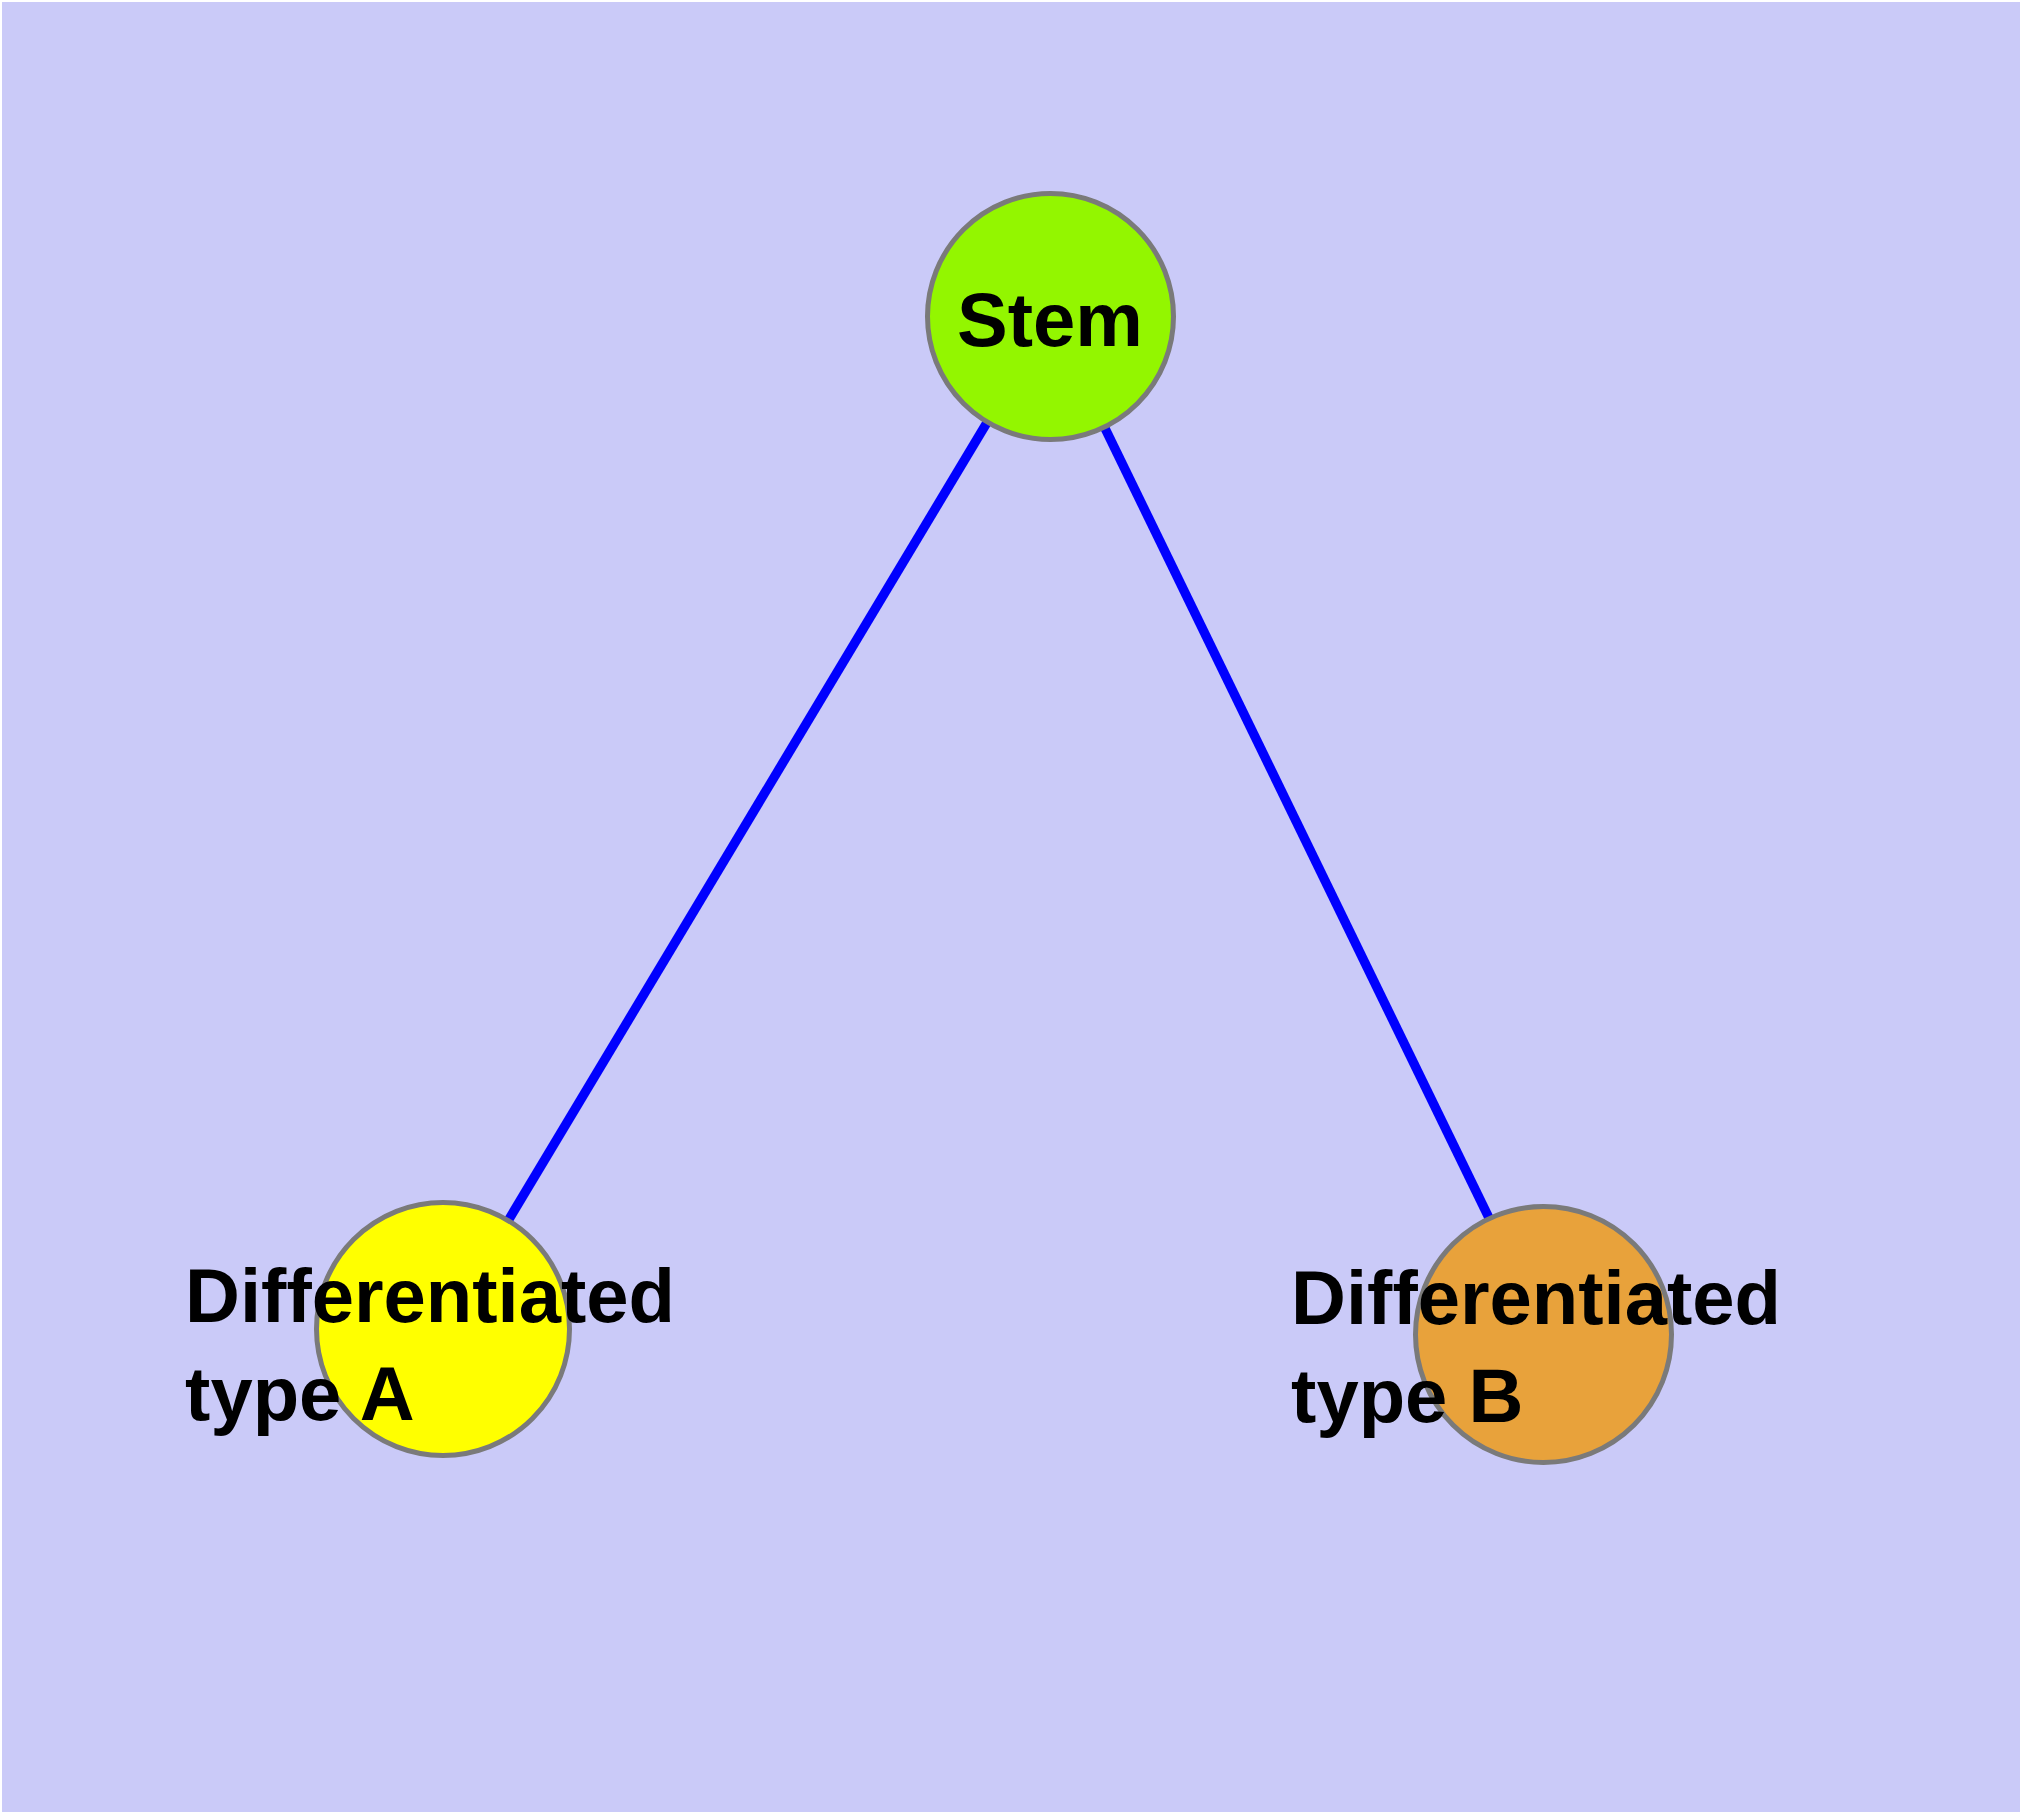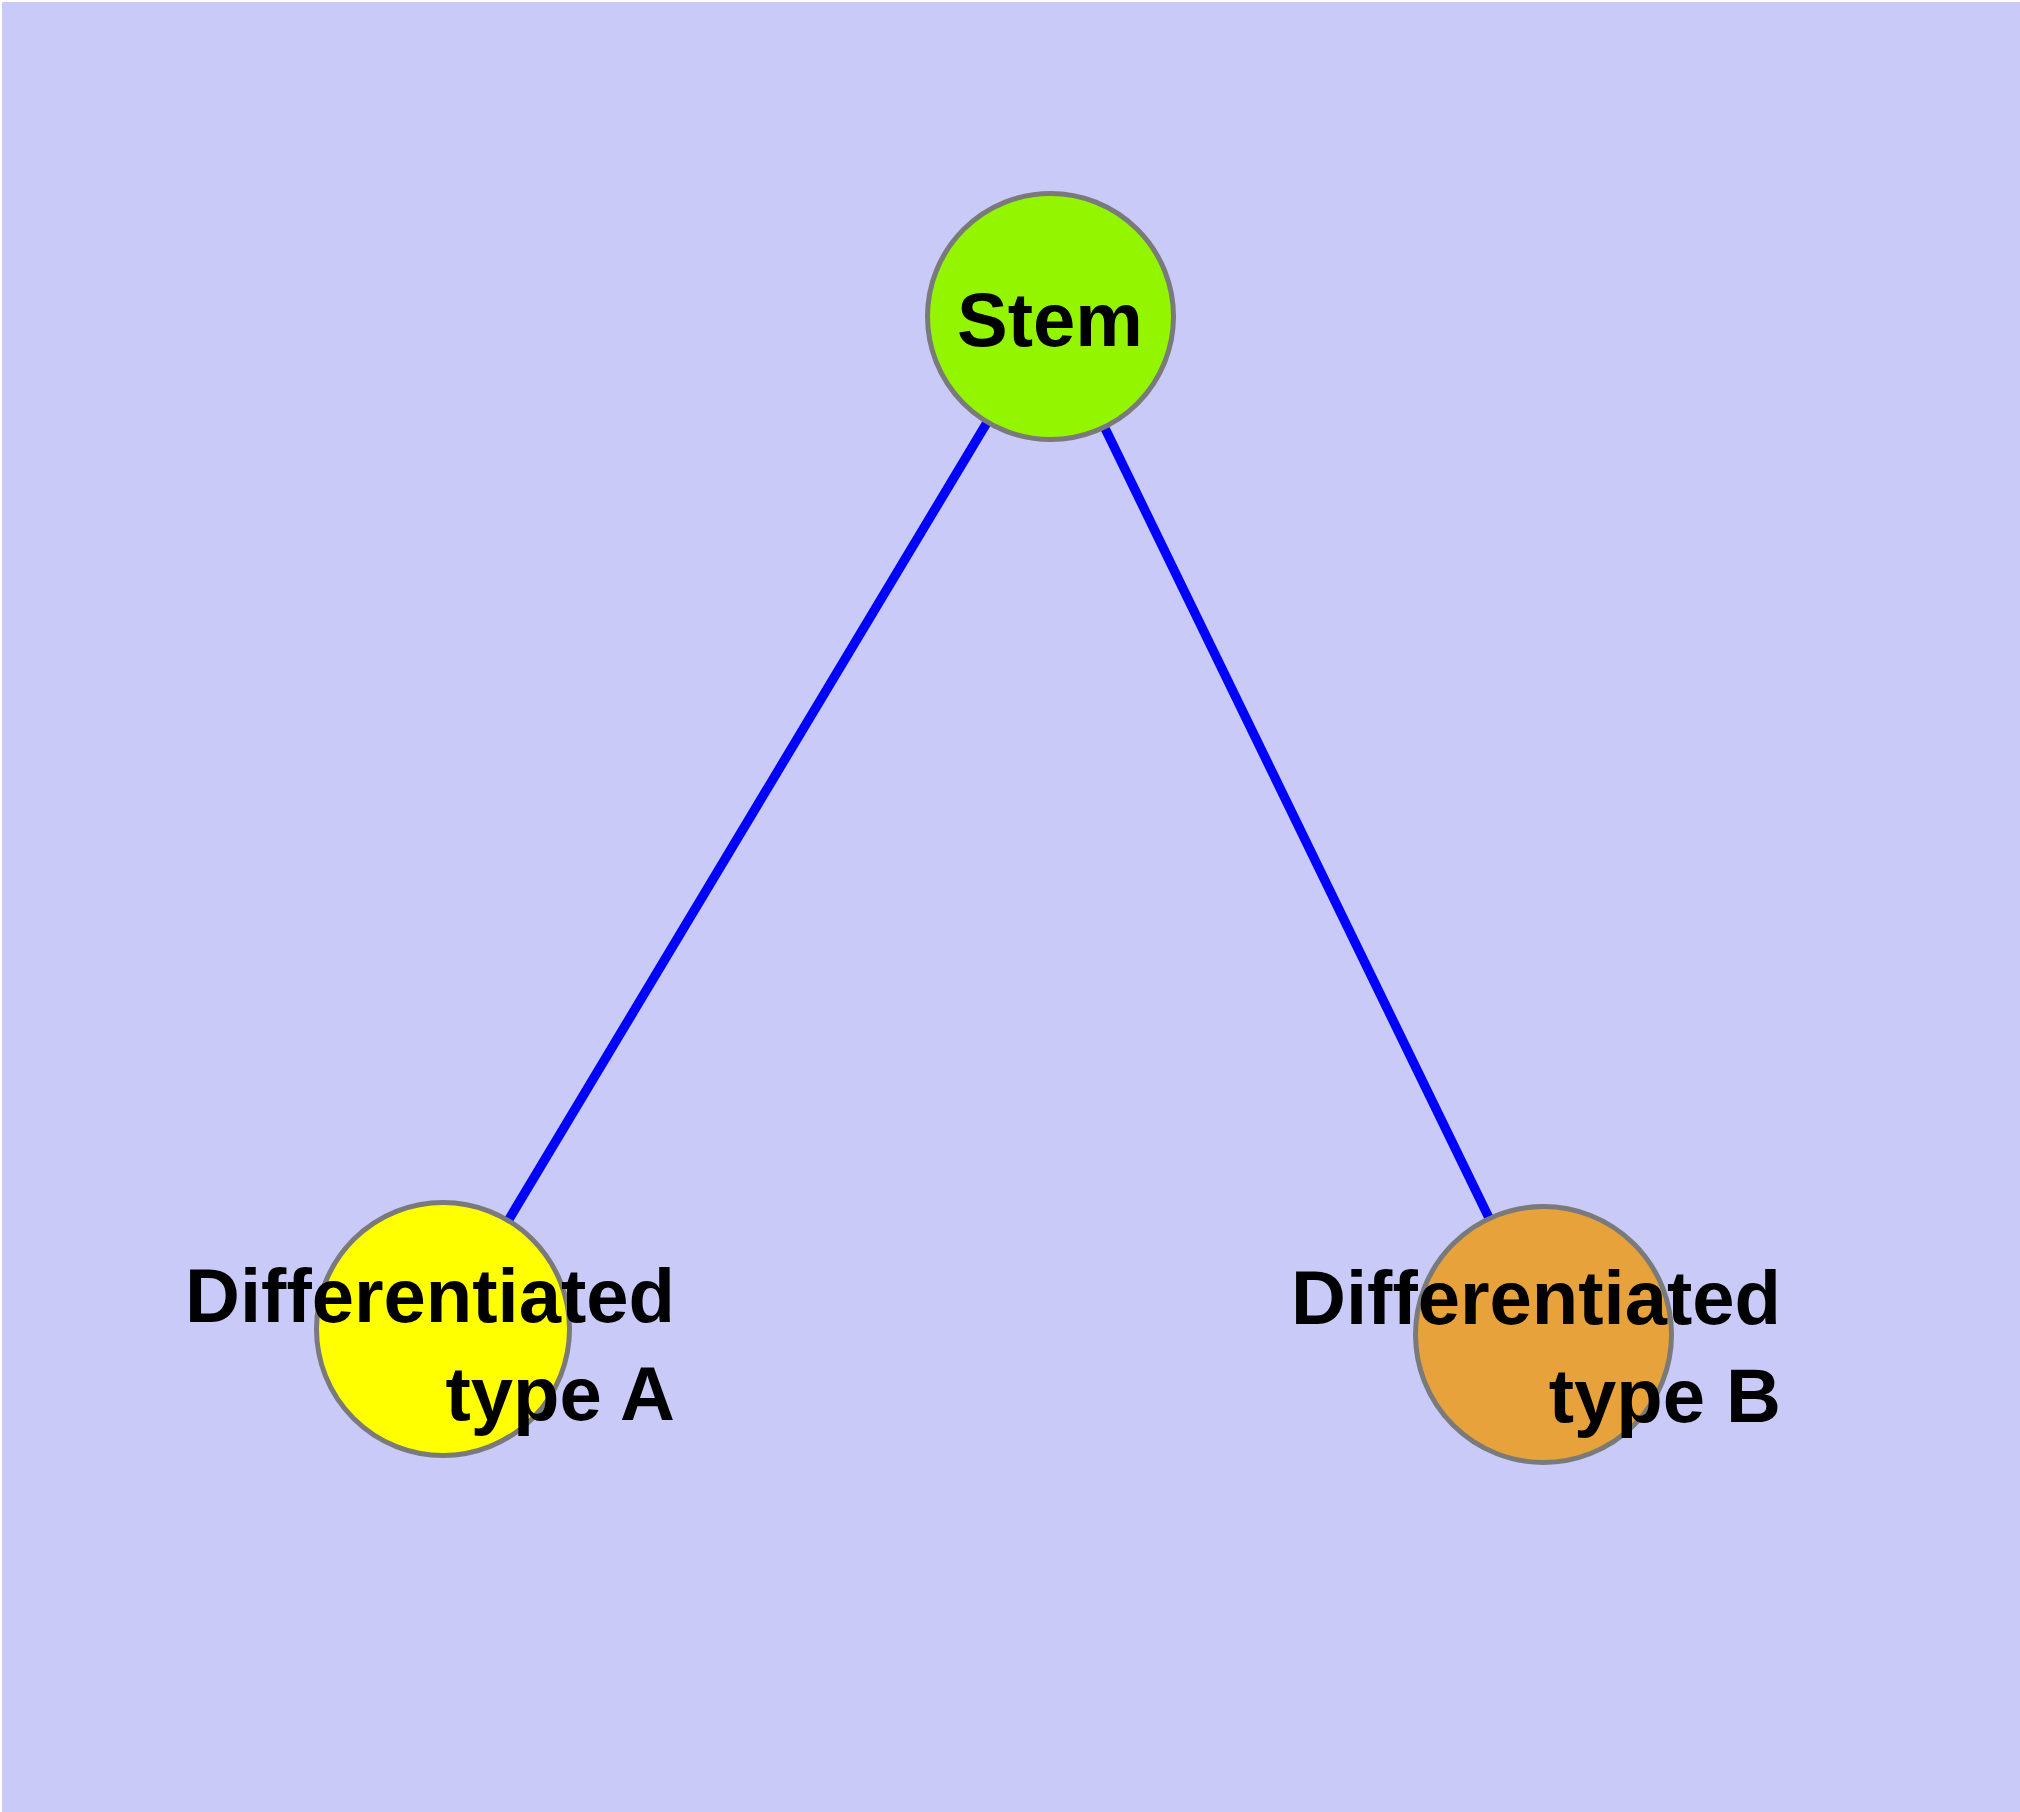--- a/index.html
+++ b/index.html
@@ -37,21 +37,21 @@
   .node.stem  { left: 923px; top: 189px;  width: 251px; height: 251px; }
   .node.typea { left: 312px;  top: 1198px; width: 258px; height: 258px; }
   .node.typeb { left: 1411px; top: 1202px; width: 261px; height: 261px; }
   .node-label {
     position: absolute;
     transform: translate(-50%, -50%);
     font-weight: 700;
     font-size: 76px;
     line-height: 98px;
     color: #000000;
-    text-align: right;
+    text-align: left;
     white-space: pre-line;
     letter-spacing: 0;
   }
   .label-stem  { left: 1048px; top: 318px;  }
   .label-typea { left: 428px;  top: 1343px; }
   .label-typeb { left: 1534px; top: 1345px; }
 </style>
 </head>
 <body>
 

